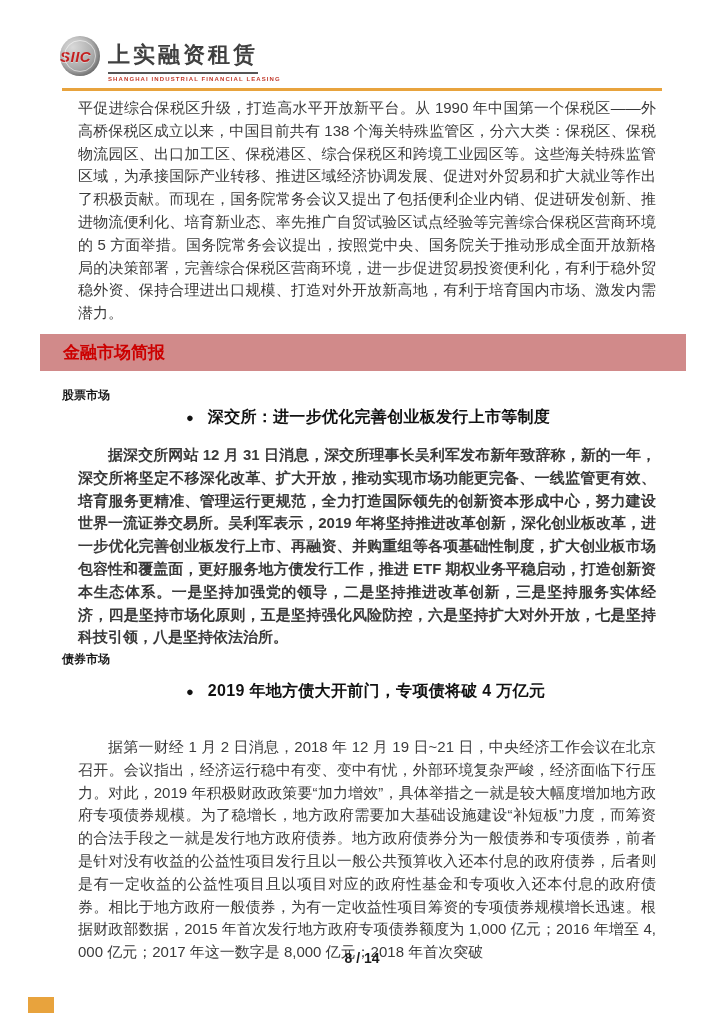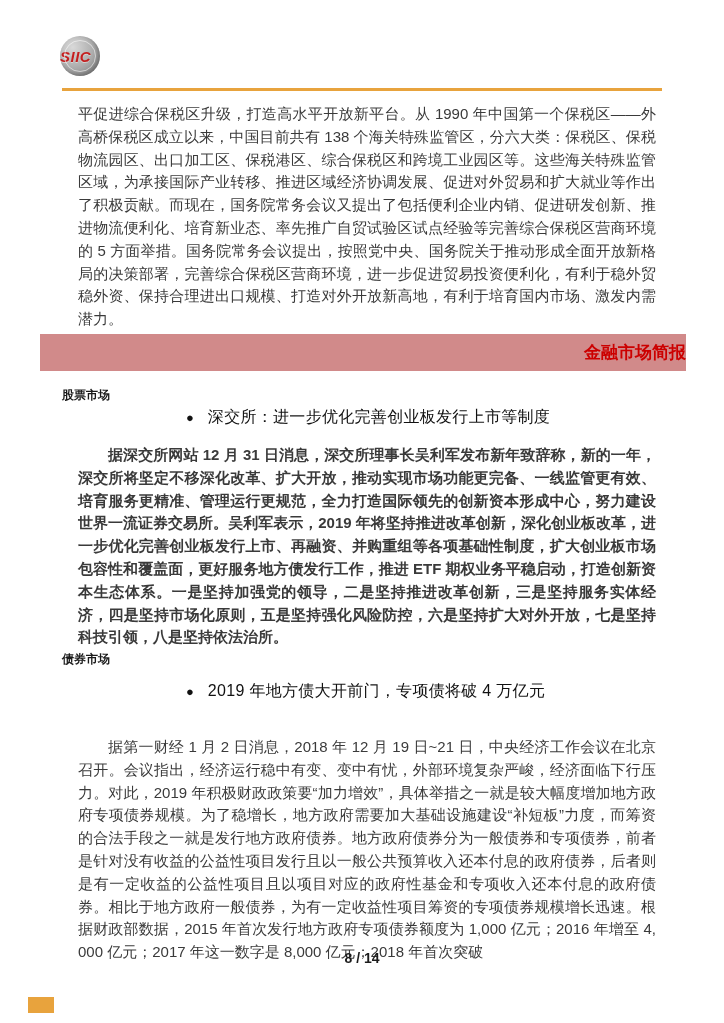--- a/index.html
+++ b/index.html
@@ -38,43 +38,43 @@
   }
   .gold-rule { position: absolute; left: 62px; top: 88px; width: 600px; height: 3px; }
 
   
   .para {
     position: absolute; left: 78px; width: 578px;
     font-size: 15px; line-height: 22.8px; color: #3a3a3a;
     text-align: justify; word-break: break-all;
   }
   .para.indent { text-indent: 2em; }
-  .intro { top: 103px; }
+  .intro { top: 97px; }
 
   
   .section-band {
     position: absolute; left: 40px; top: 334px; width: 646px; height: 37px;
     line-height: 37px; padding-left: 23px;
-    font-size: 17px; font-weight: bold; text-align: right;
+    font-size: 17px; font-weight: bold;
   }
 
   .subhead {
     position: absolute; left: 62px;
     font-size: 12px; font-weight: bold; color: #1a1a1a;
   }
   .subhead.stock { top: 387px; }
   .subhead.bond  { top: 651px; }
 
   .bullet-row {
     position: absolute; left: 186px; display: flex; align-items: center;
   }
   .bullet-row.stock { top: 407px; }
   .bullet-row.bond  { top: 681px; }
   .bullet-glyph { font-size: 13px; color: #111; margin-right: 14px; line-height: 1; }
-  .bullet-title { font-size: 16px; font-weight: normal; color: #111; letter-spacing: .3px; }
+  .bullet-title { font-size: 16px; font-weight: bold; color: #111; letter-spacing: .3px; }
 
   .para.stock { top: 444px; font-weight: bold; }
   .para.bond  { top: 736px; }
 
   
   .page-number {
     position: absolute; left: 0; top: 950px; width: 100%;
     text-align: center; font-size: 14px; font-weight: bold; color: #1c1c1c;
   }
   .footer-mark {
@@ -82,20 +82,24 @@
   }
 </style>
 </head>
 <body>
 
 <div class="page">
 
   <div class="logo">
     <div class="globe">
       <span class="abbrev">SIIC</span>
+    </div>
+    <div class="logo-names">
+      <div class="logo-cn">上实融资租赁</div>
+      <div class="logo-en">SHANGHAI INDUSTRIAL FINANCIAL LEASING</div>
     </div>
   </div>
   <div class="gold-rule" style="background: rgb(232, 163, 61);"></div>
 
   <p class="para intro" style="color: rgb(58, 58, 58);">平促进综合保税区升级，打造高水平开放新平台。从 1990 年中国第一个保税区——外高桥保税区成立以来，中国目前共有 138 个海关特殊监管区，分六大类：保税区、保税物流园区、出口加工区、保税港区、综合保税区和跨境工业园区等。这些海关特殊监管区域，为承接国际产业转移、推进区域经济协调发展、促进对外贸易和扩大就业等作出了积极贡献。而现在，国务院常务会议又提出了包括便利企业内销、促进研发创新、推进物流便利化、培育新业态、率先推广自贸试验区试点经验等完善综合保税区营商环境的 5 方面举措。国务院常务会议提出，按照党中央、国务院关于推动形成全面开放新格局的决策部署，完善综合保税区营商环境，进一步促进贸易投资便利化，有利于稳外贸稳外资、保持合理进出口规模、打造对外开放新高地，有利于培育国内市场、激发内需潜力。</p>
 
   <div class="section-band" style="background: rgb(209, 138, 138); color: rgb(204, 0, 0);">
     <span>金融市场简报</span>
   </div>
 

